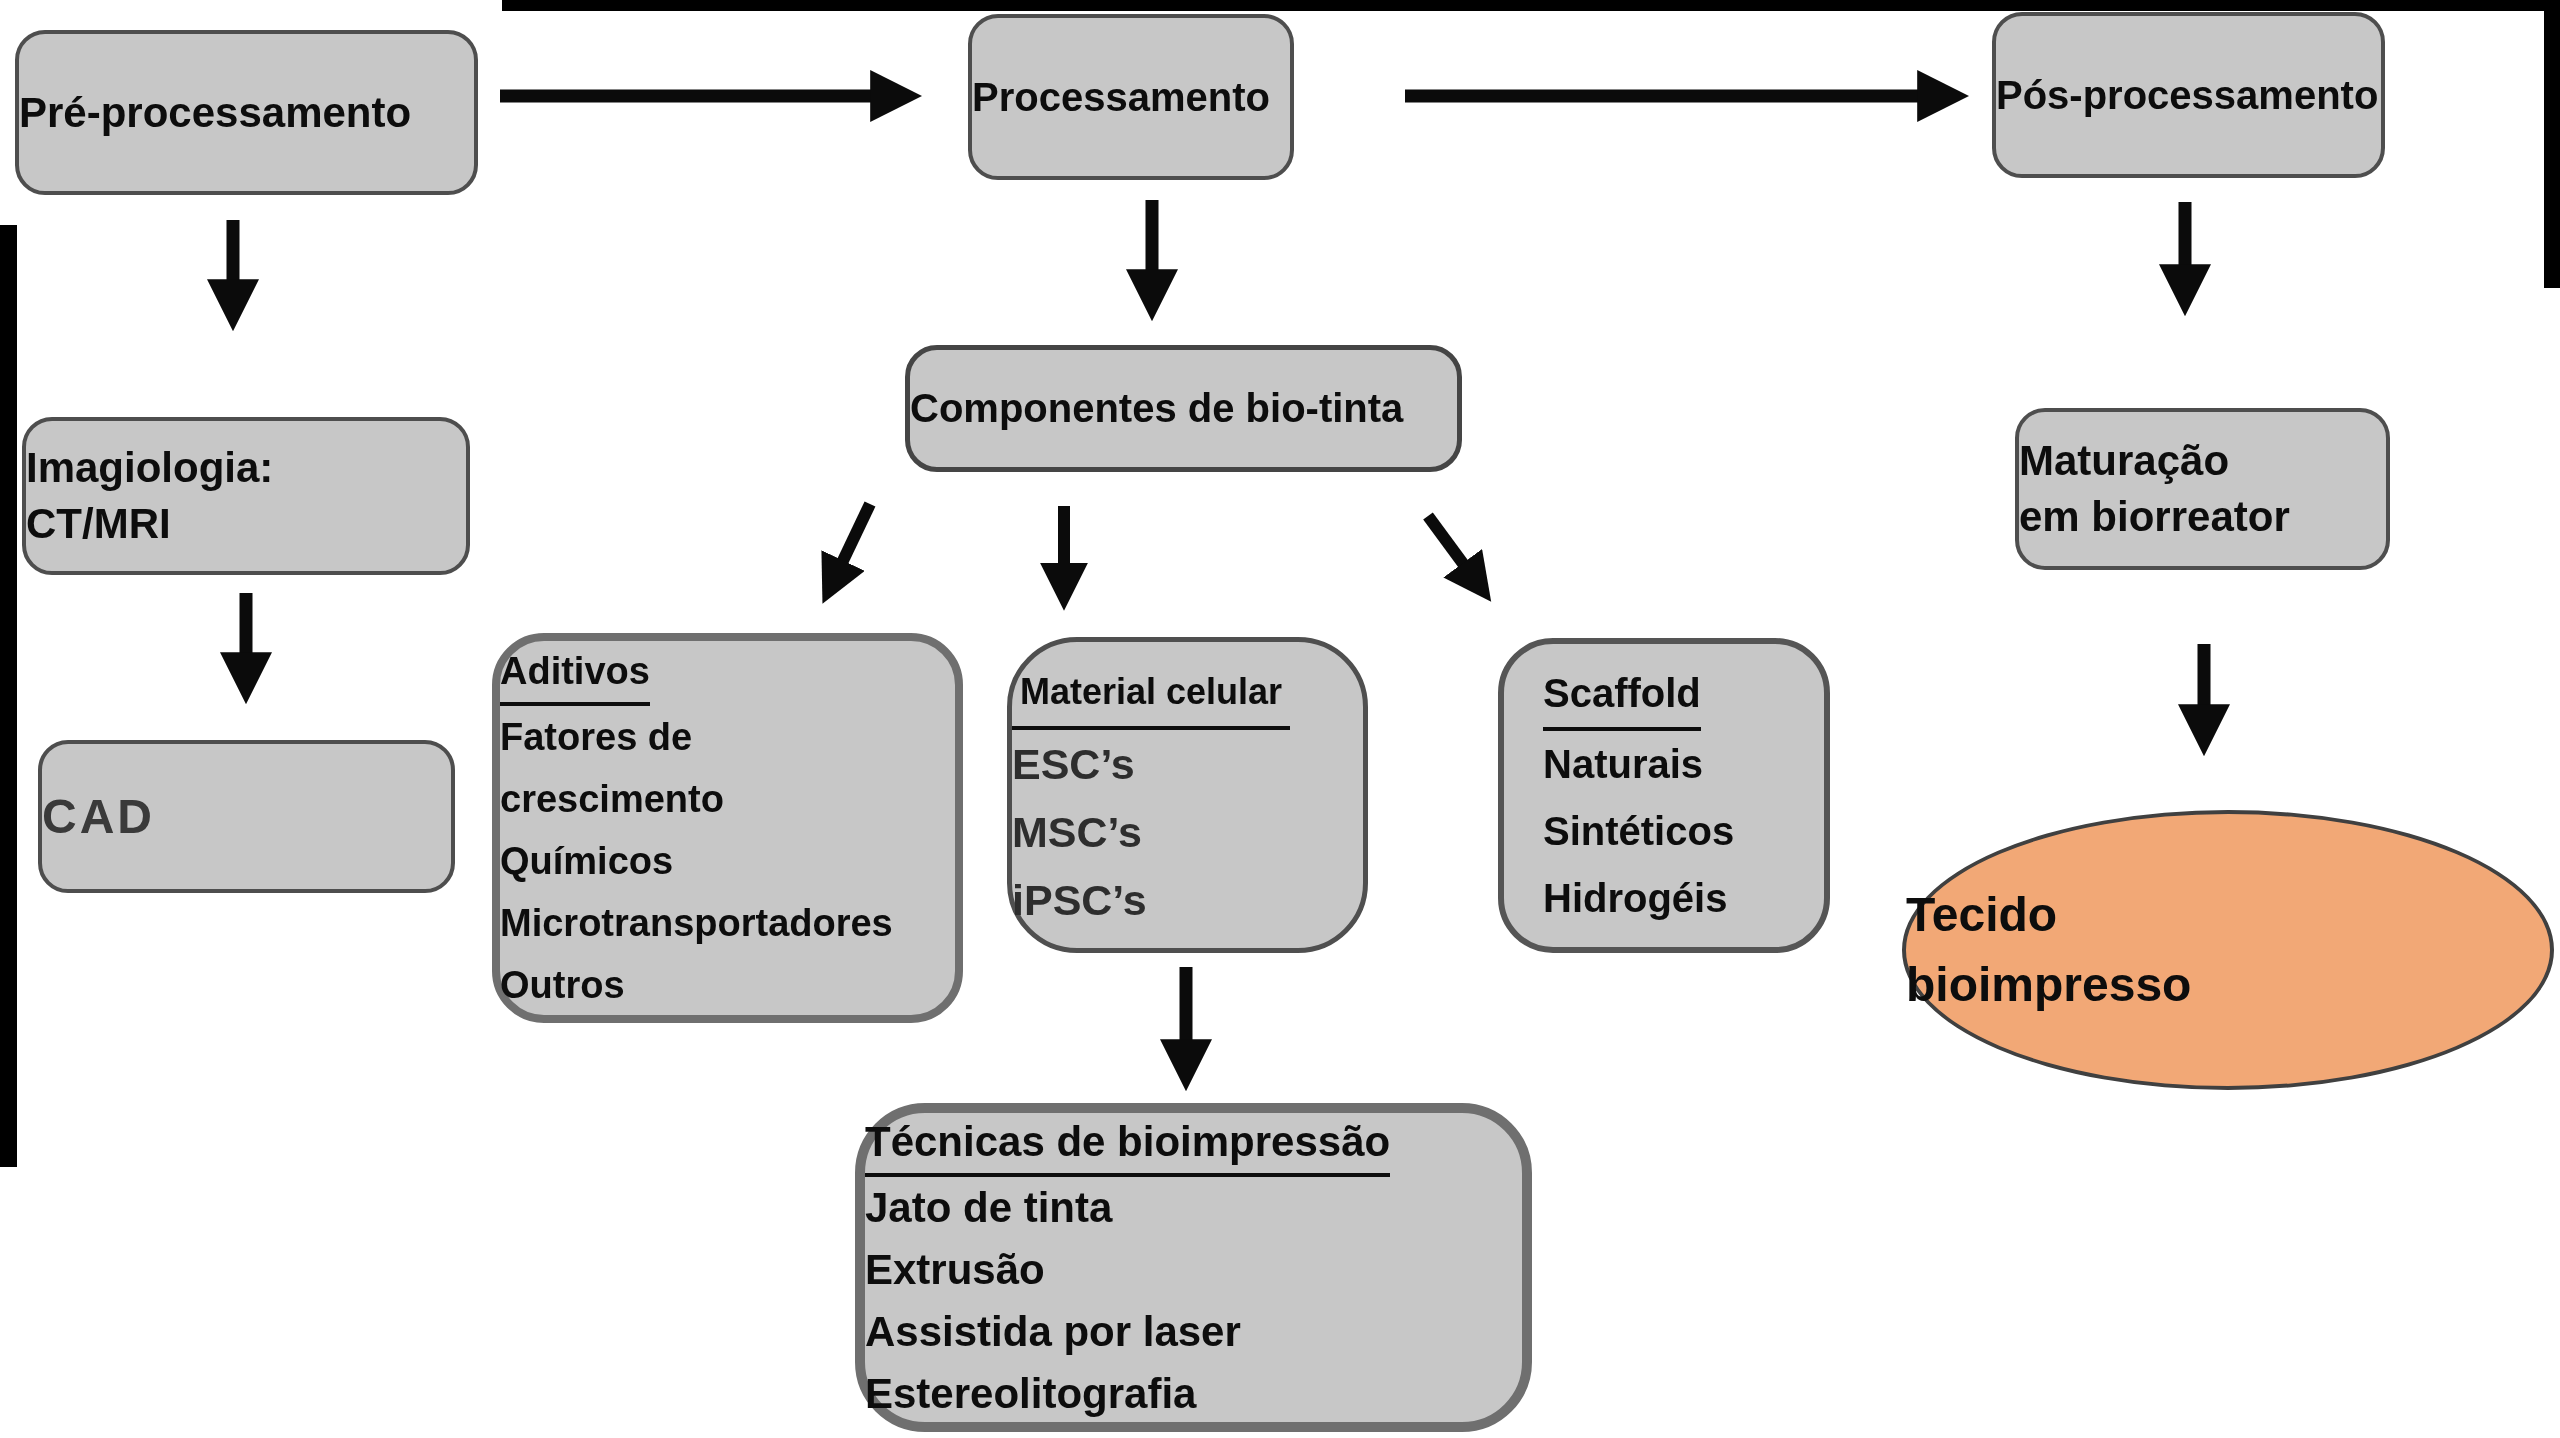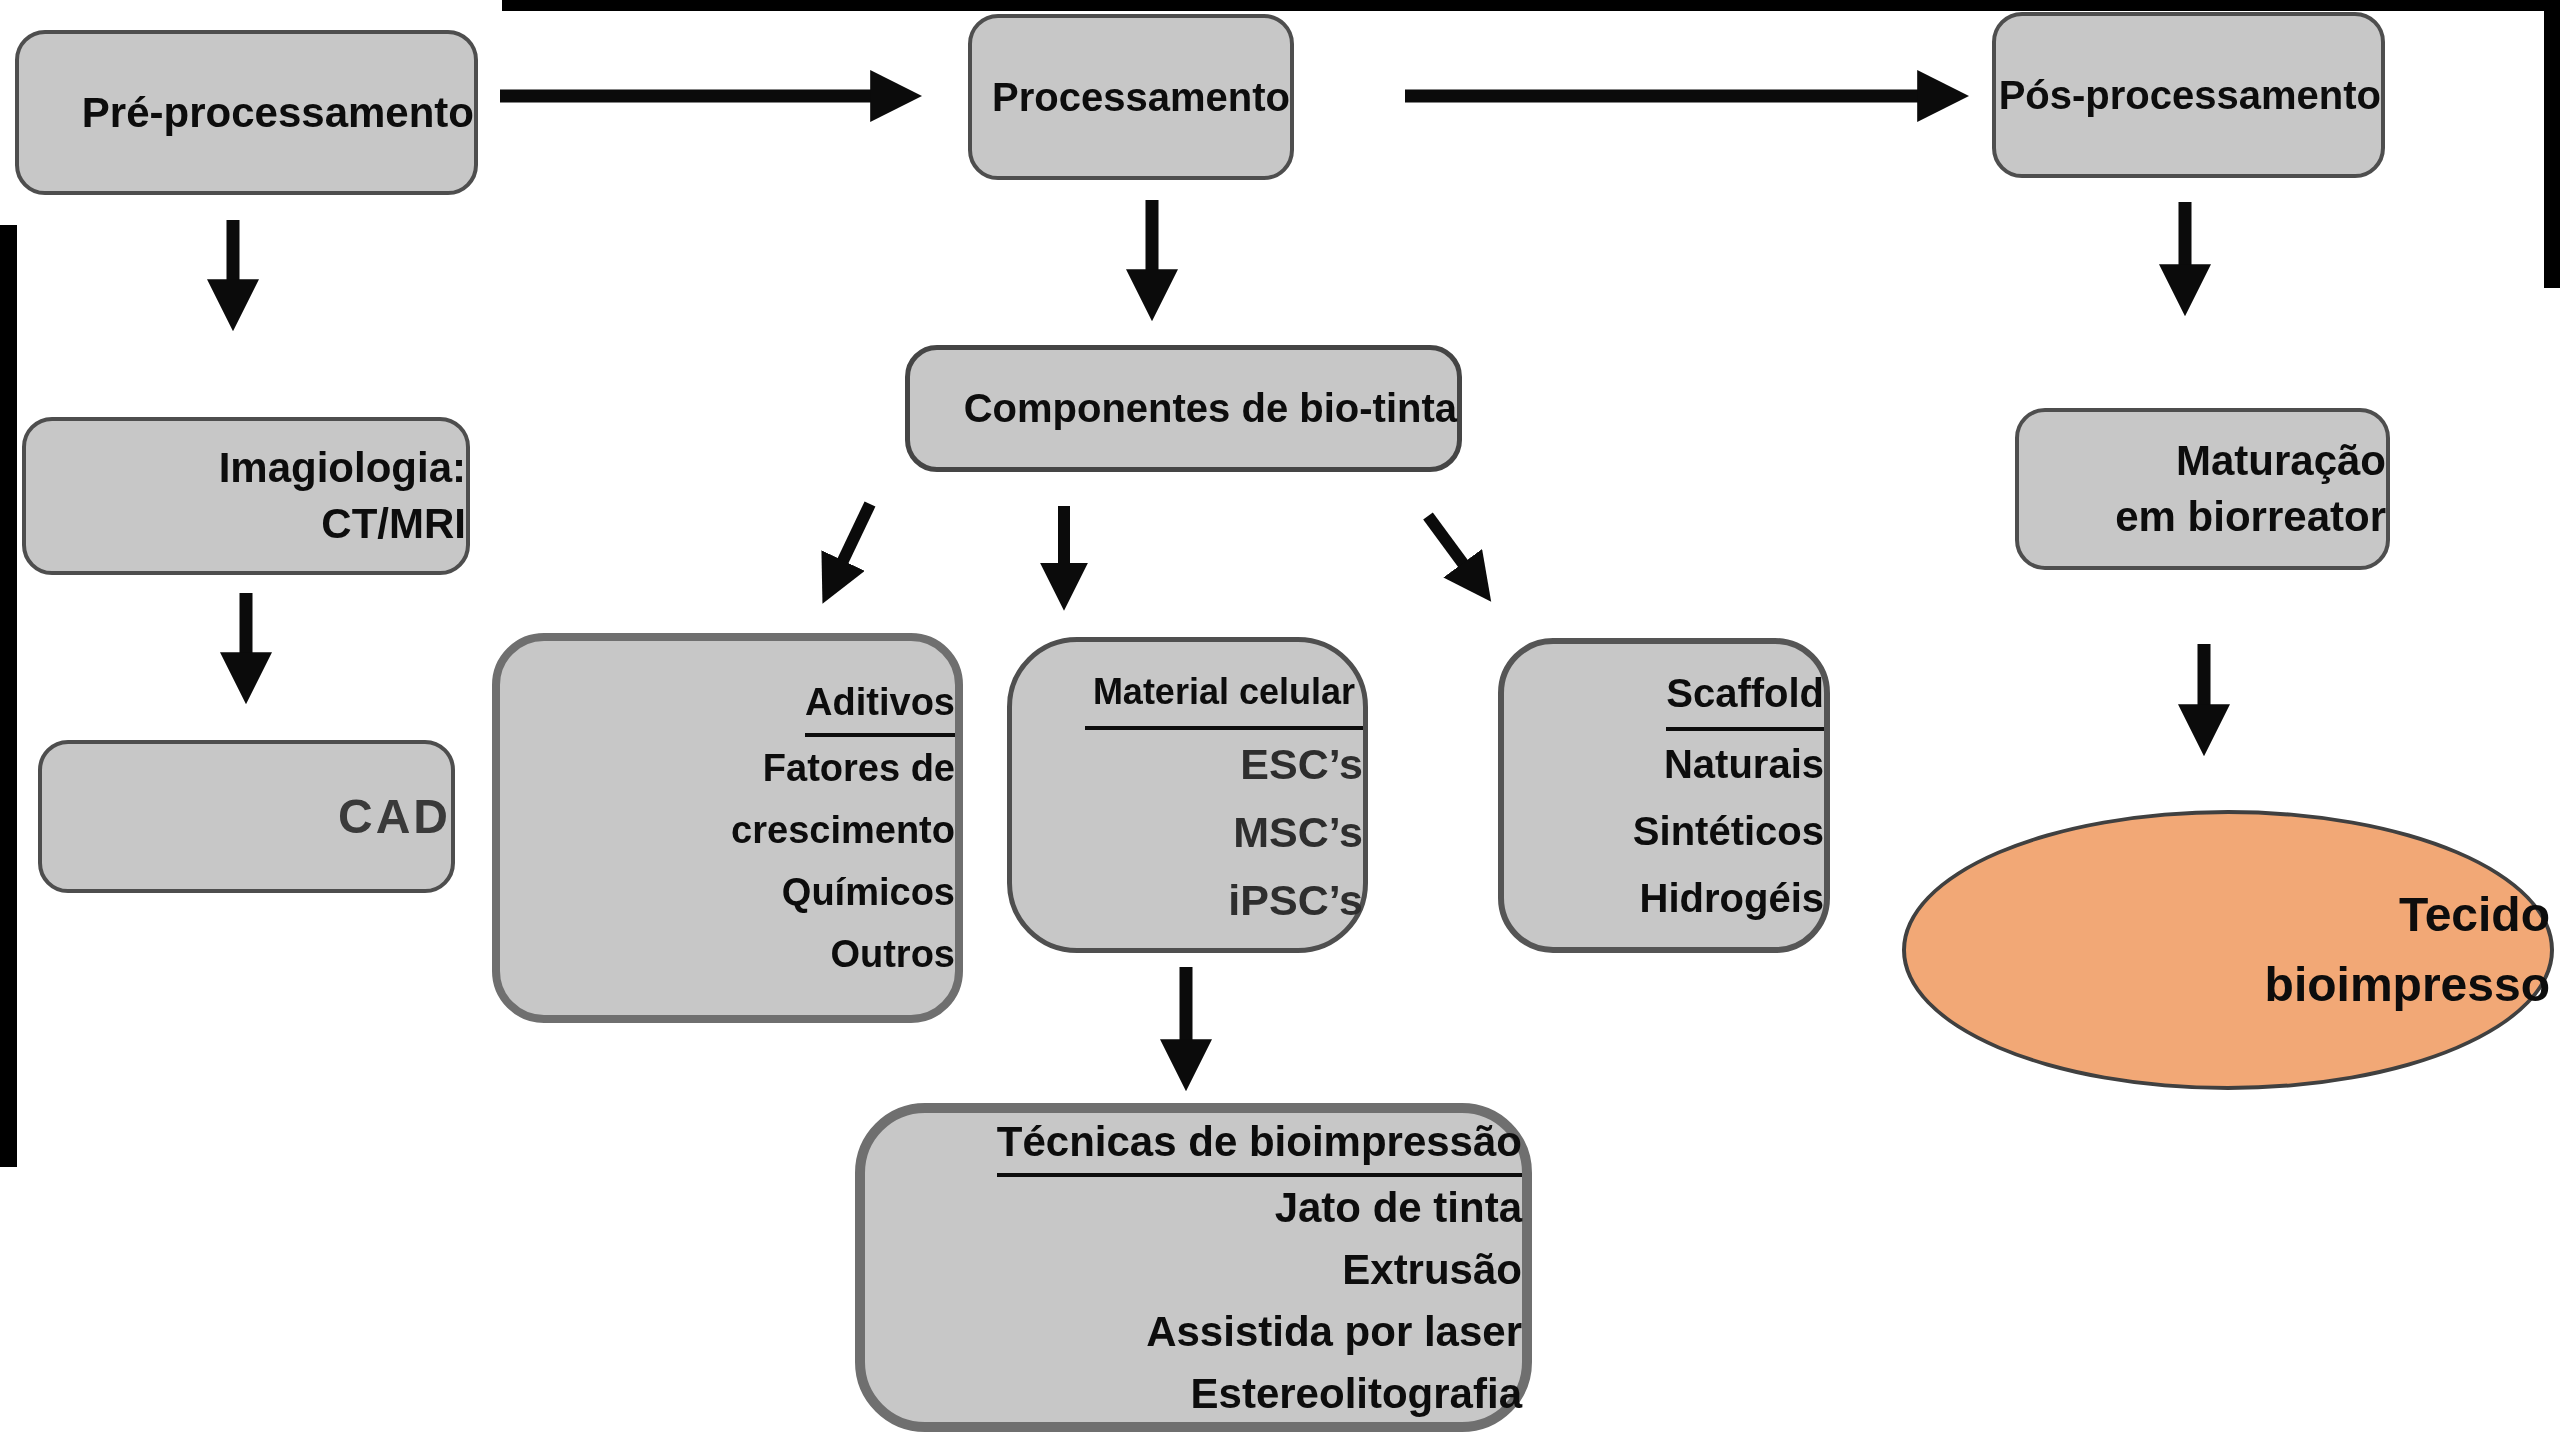--- a/index.html
+++ b/index.html
@@ -6,21 +6,21 @@
   .canvas{
     position:relative;width:2560px;height:1438px;background:#ffffff;overflow:hidden;
     font-family:"Liberation Sans","DejaVu Sans",sans-serif;
   }
   .bar{position:absolute;background:var(--bar,#000);}
   .bar.top{left:502px;top:0;width:2058px;height:11px;}
   .bar.left{left:0;top:225px;width:17px;height:942px;}
   .bar.right{left:2544px;top:0;width:16px;height:288px;}
   .arrows{position:absolute;left:0;top:0;width:2560px;height:1438px;pointer-events:none;}
   .node{
-    position:absolute;display:flex;flex-direction:column;align-items:flex-end;justify-content:center;
+    position:absolute;display:flex;flex-direction:column;align-items:flex-start;justify-content:center;
     background:var(--node-fill,#c7c7c7);color:#0d0d0d;font-weight:700;text-align:center;
     box-sizing:border-box;white-space:nowrap;
   }
   .node .ln{display:block;}
   
   .thin{border:4px solid #4e4e4e;border-radius:30px;}
   
   .n-pre   {left:15px;  top:30px;  width:463px;height:165px;font-size:42px;}
   .n-proc  {left:968px; top:14px;  width:326px;height:166px;font-size:40px;}
   .n-pos   {left:1992px;top:12px;  width:393px;height:166px;font-size:40px;}
@@ -92,20 +92,21 @@
 
   <div class="node thin n-cad">
     <span class="ln">CAD</span>
   </div>
 
   <div class="node n-adit">
     <span class="ln"><span class="heading">Aditivos</span></span>
     <span class="ln">Fatores de</span>
     <span class="ln">crescimento</span>
     <span class="ln">Químicos</span>
+    <span class="ln">Microtransportadores</span>
     <span class="ln">Outros</span>
   </div>
 
   <div class="node n-mat">
     <span class="ln"><span class="heading">Material celular</span></span>
     <span class="ln item">ESC’s</span>
     <span class="ln item">MSC’s</span>
     <span class="ln item">iPSC’s</span>
   </div>
 

